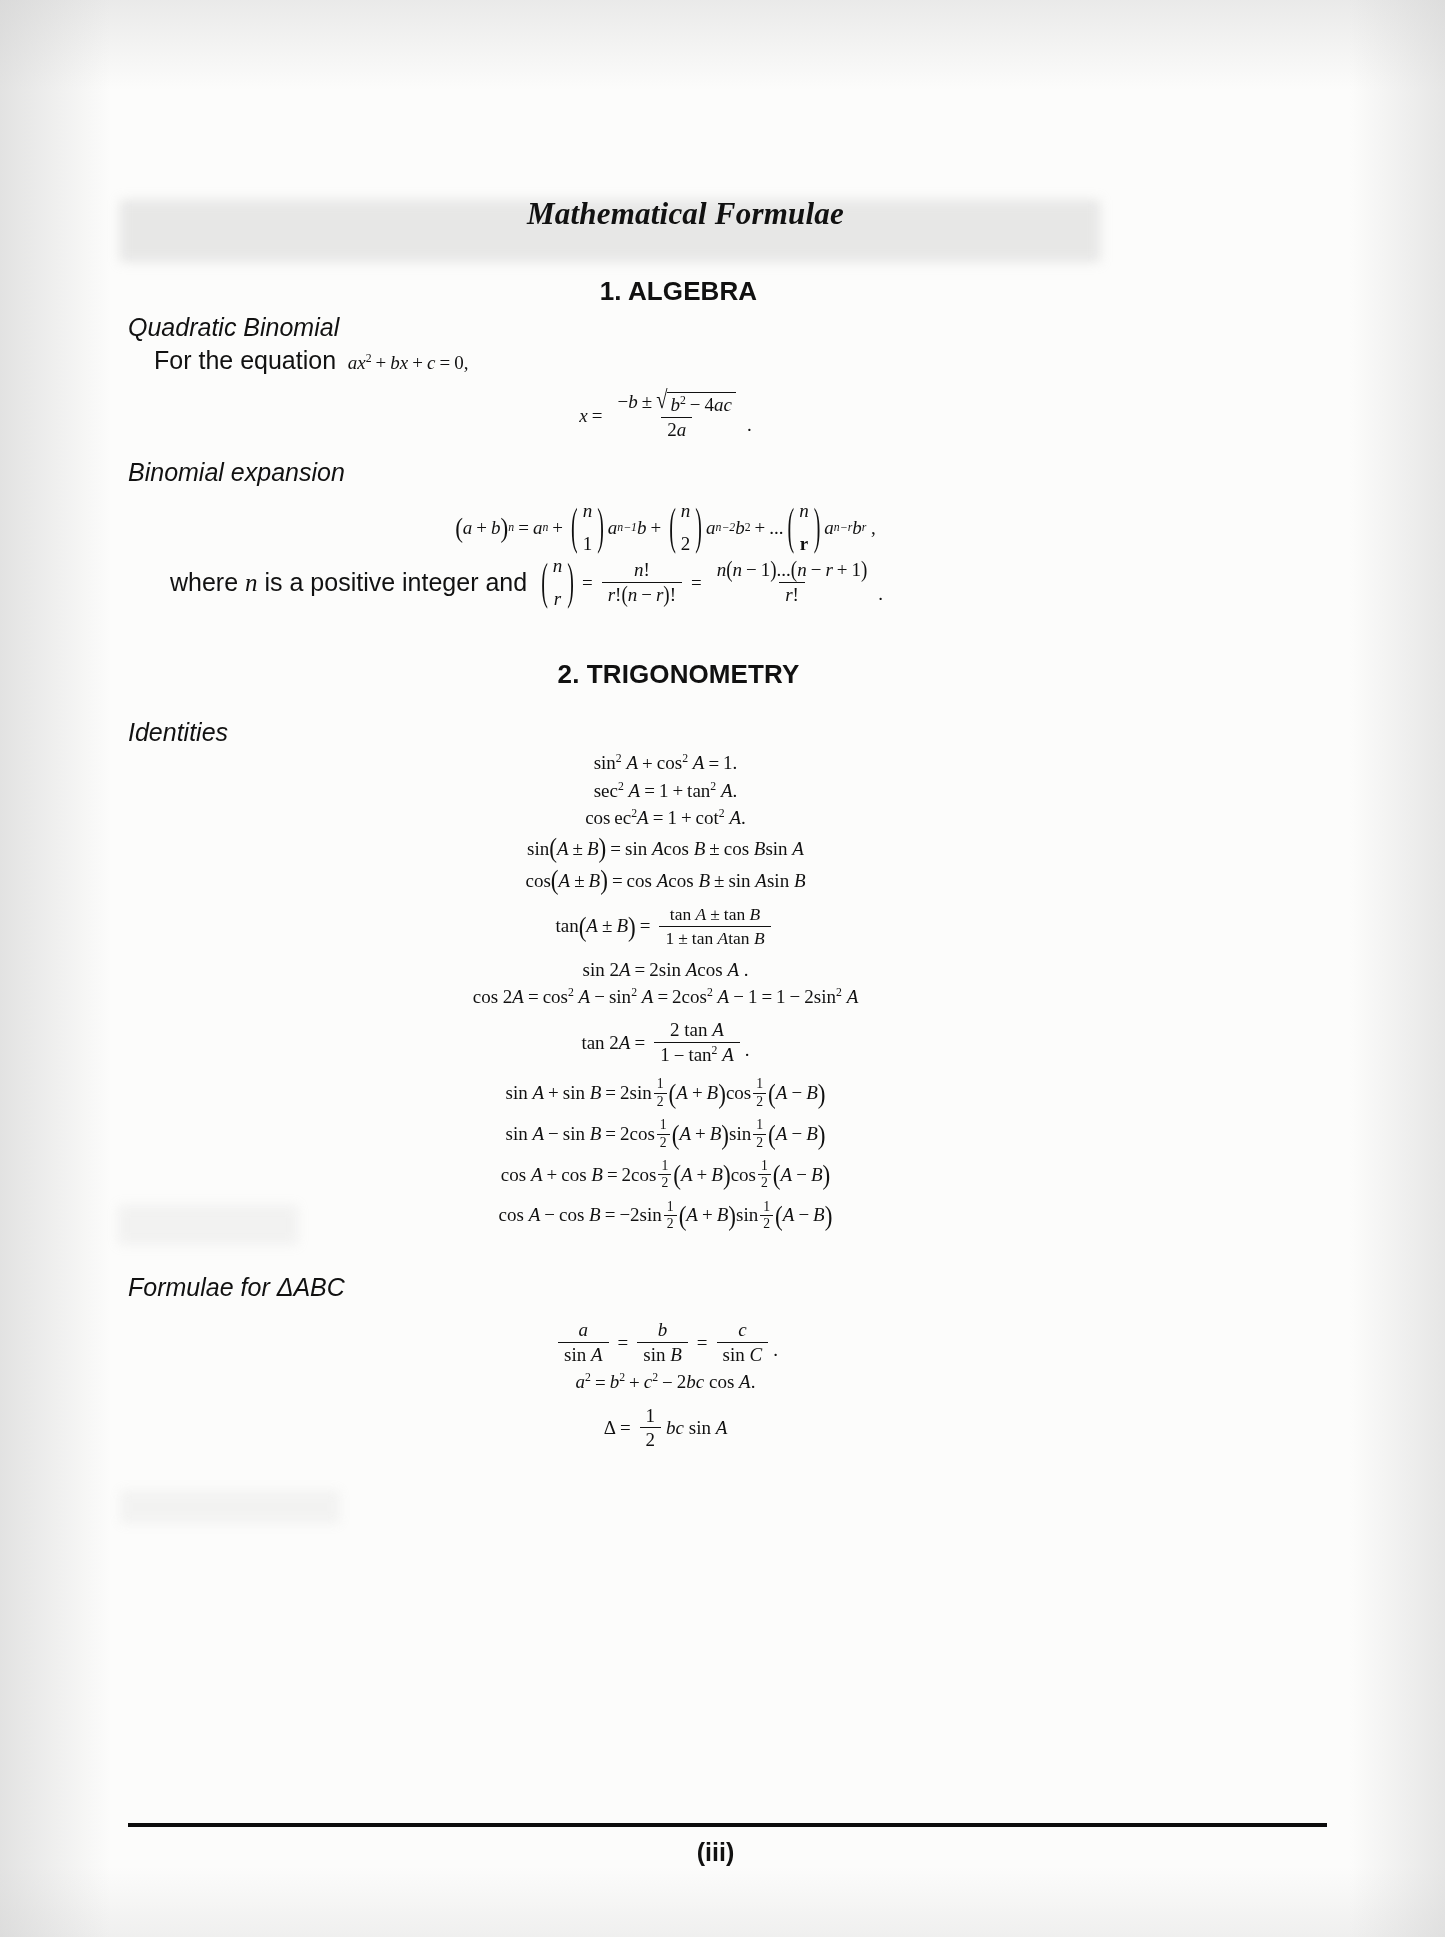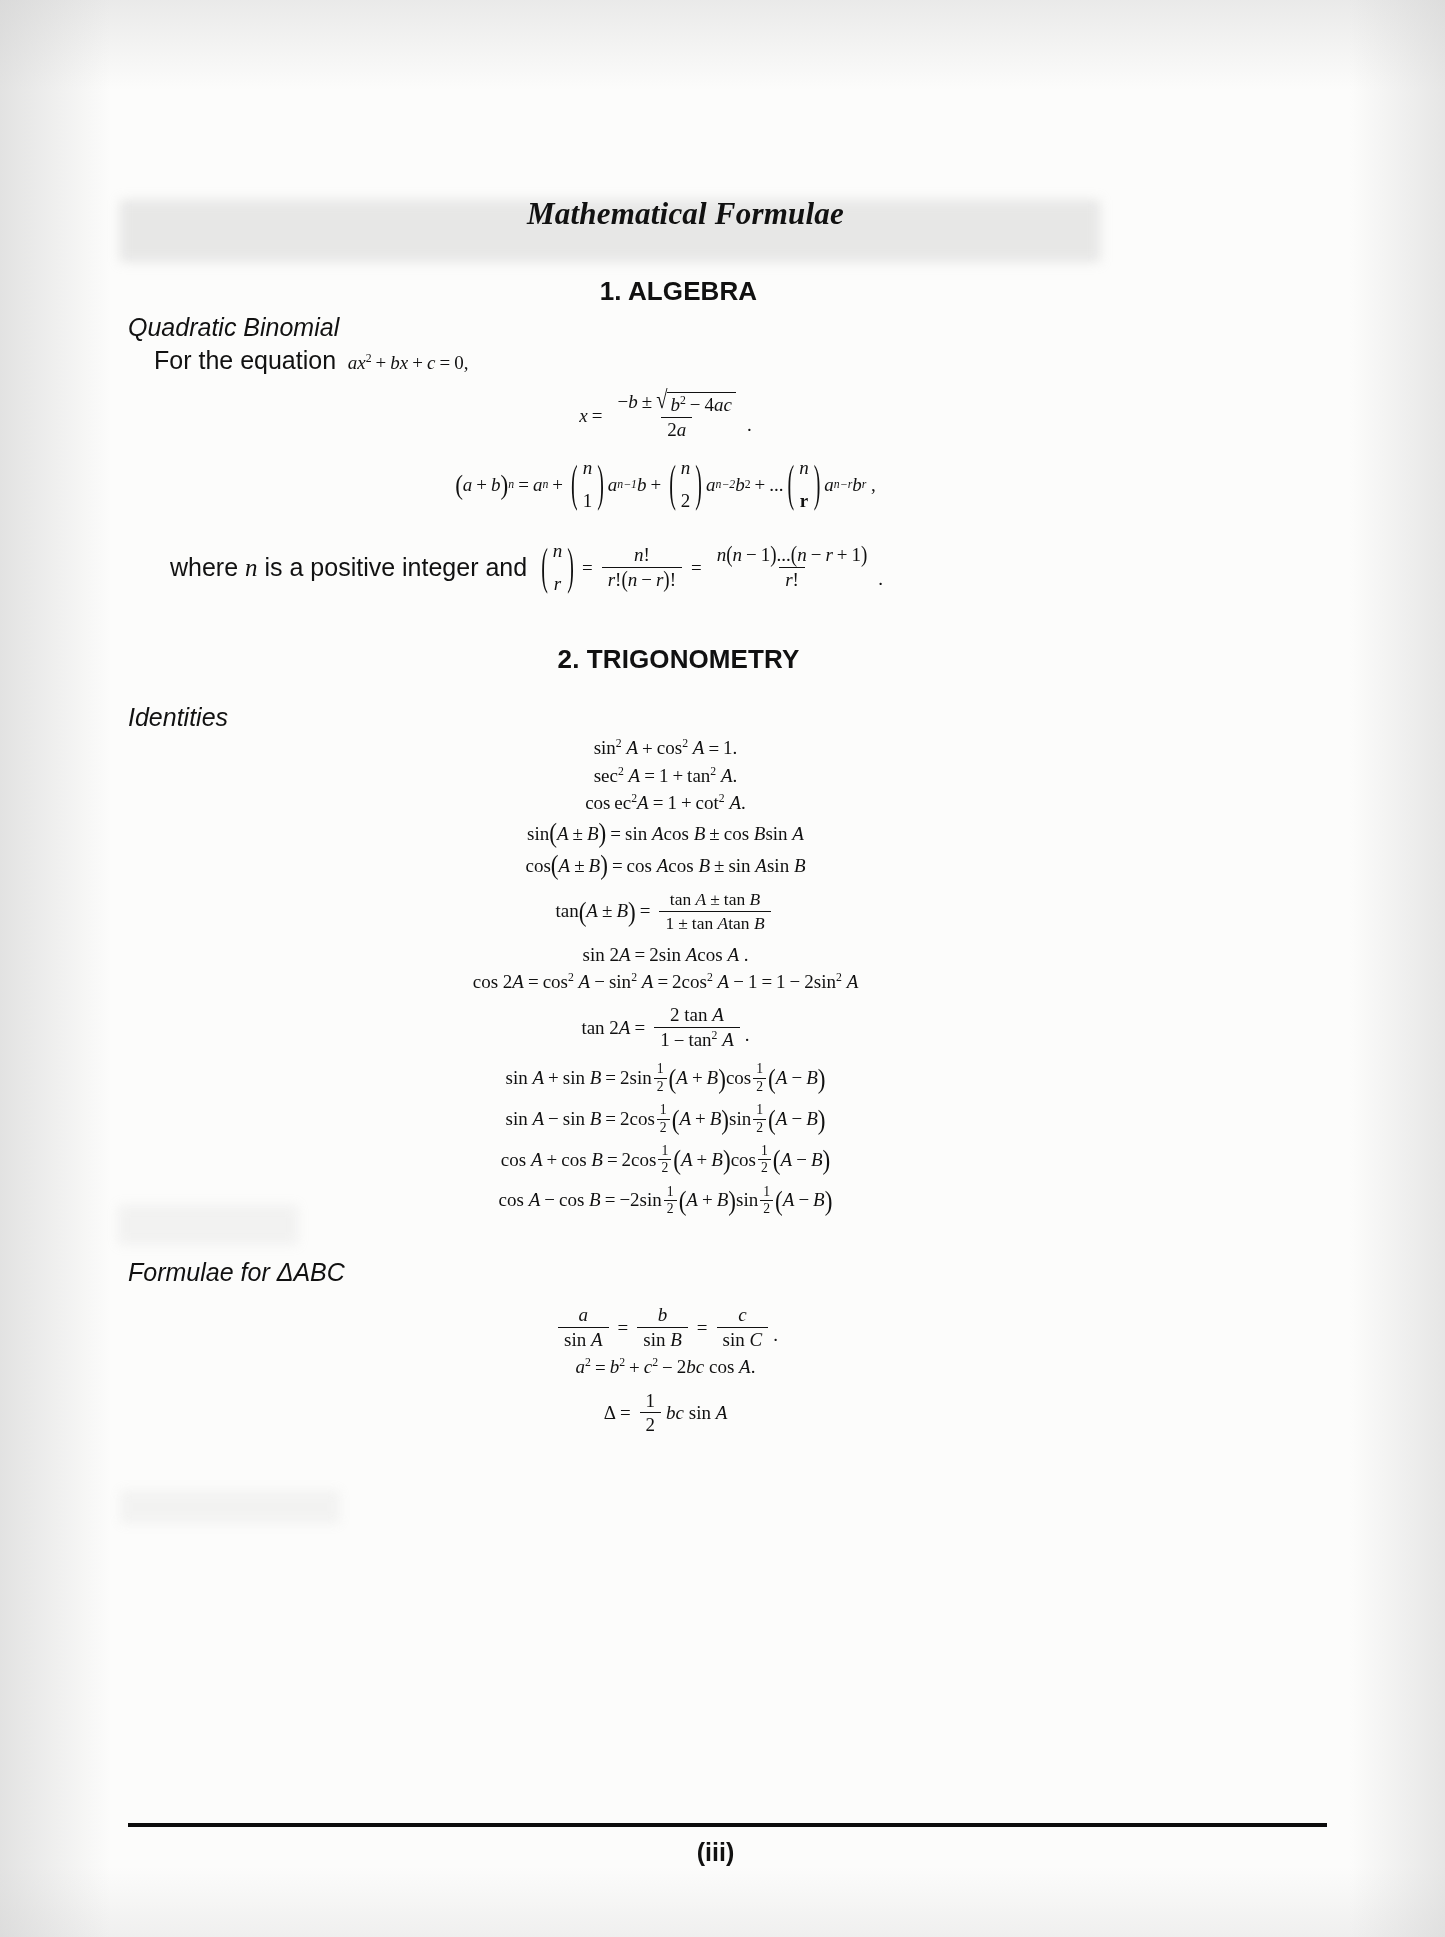--- a/index.html
+++ b/index.html
@@ -161,20 +161,21 @@
           <span class="mo">−</span><span class="mi">b</span><span class="op">±</span><span class="sqrt">
               <span class="rad">√</span>
               <span class="under"><span class="mi">b</span><sup class="en">2</sup><span class="op">−</span><span class="mn">4</span><span class="mi">ac</span></span>
             </span>
         </span>
         <span class="den"><span class="mn">2</span><span class="mi">a</span></span>
       </span>
       <span class="mo" style="align-self:flex-end;padding-bottom:4px;">.</span>
     </div>
 
+    <div class="sub-head">Binomial expansion</div>
 
     <div class="eq-row math" style="margin-top:14px;">
       <span class="bigpar">(</span>
         <span class="mi">a</span>
         <span class="op">+</span>
         <span class="mi">b</span>
         <span class="bigpar">)</span>
         <sup class="e">n</sup>
       <span class="op">=</span>
         <span class="mi">a</span>
@@ -214,21 +215,21 @@
           </span>
           <span class="par">)</span>
       </span>
       <span class="mi">a</span>
         <sup class="e">n−r</sup>
         <span class="mi">b</span>
         <sup class="e">r</sup>
         <span class="mo">&nbsp;,</span>
     </div>
 
-    <div class="eq-row" style="margin-top:30px;justify-content:flex-start;padding-left:42px;">
+    <div class="eq-row" style="margin-top:2px;justify-content:flex-start;padding-left:42px;">
       <span style="font-size:25px;align-self:center;">
         <span>where</span>
         <span class="mi">n</span>
         <span>is a positive integer and</span>
       </span>
       <span class="math" style="display:inline-flex;align-items:center;margin-left:10px;">
         <span class="binom">
           <span class="par">(</span>
             <span class="stack">
               <span class="top mi">n</span>

